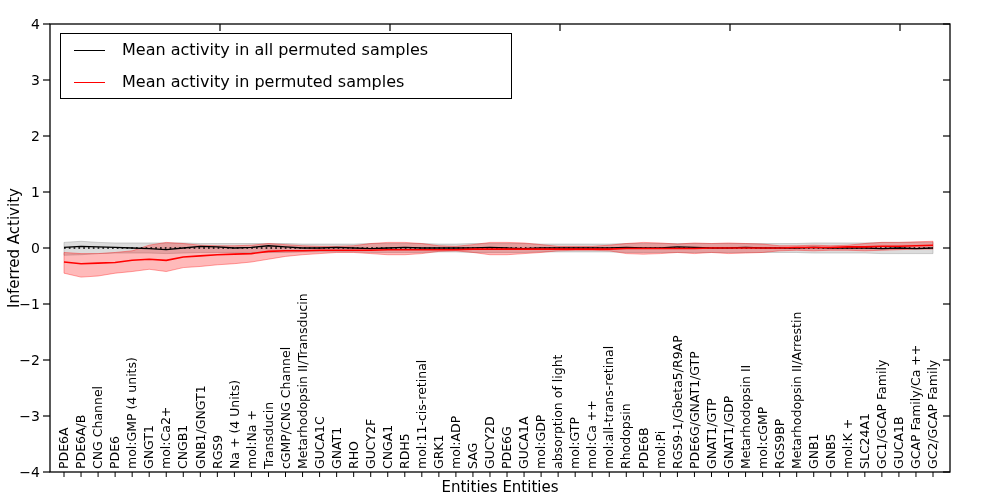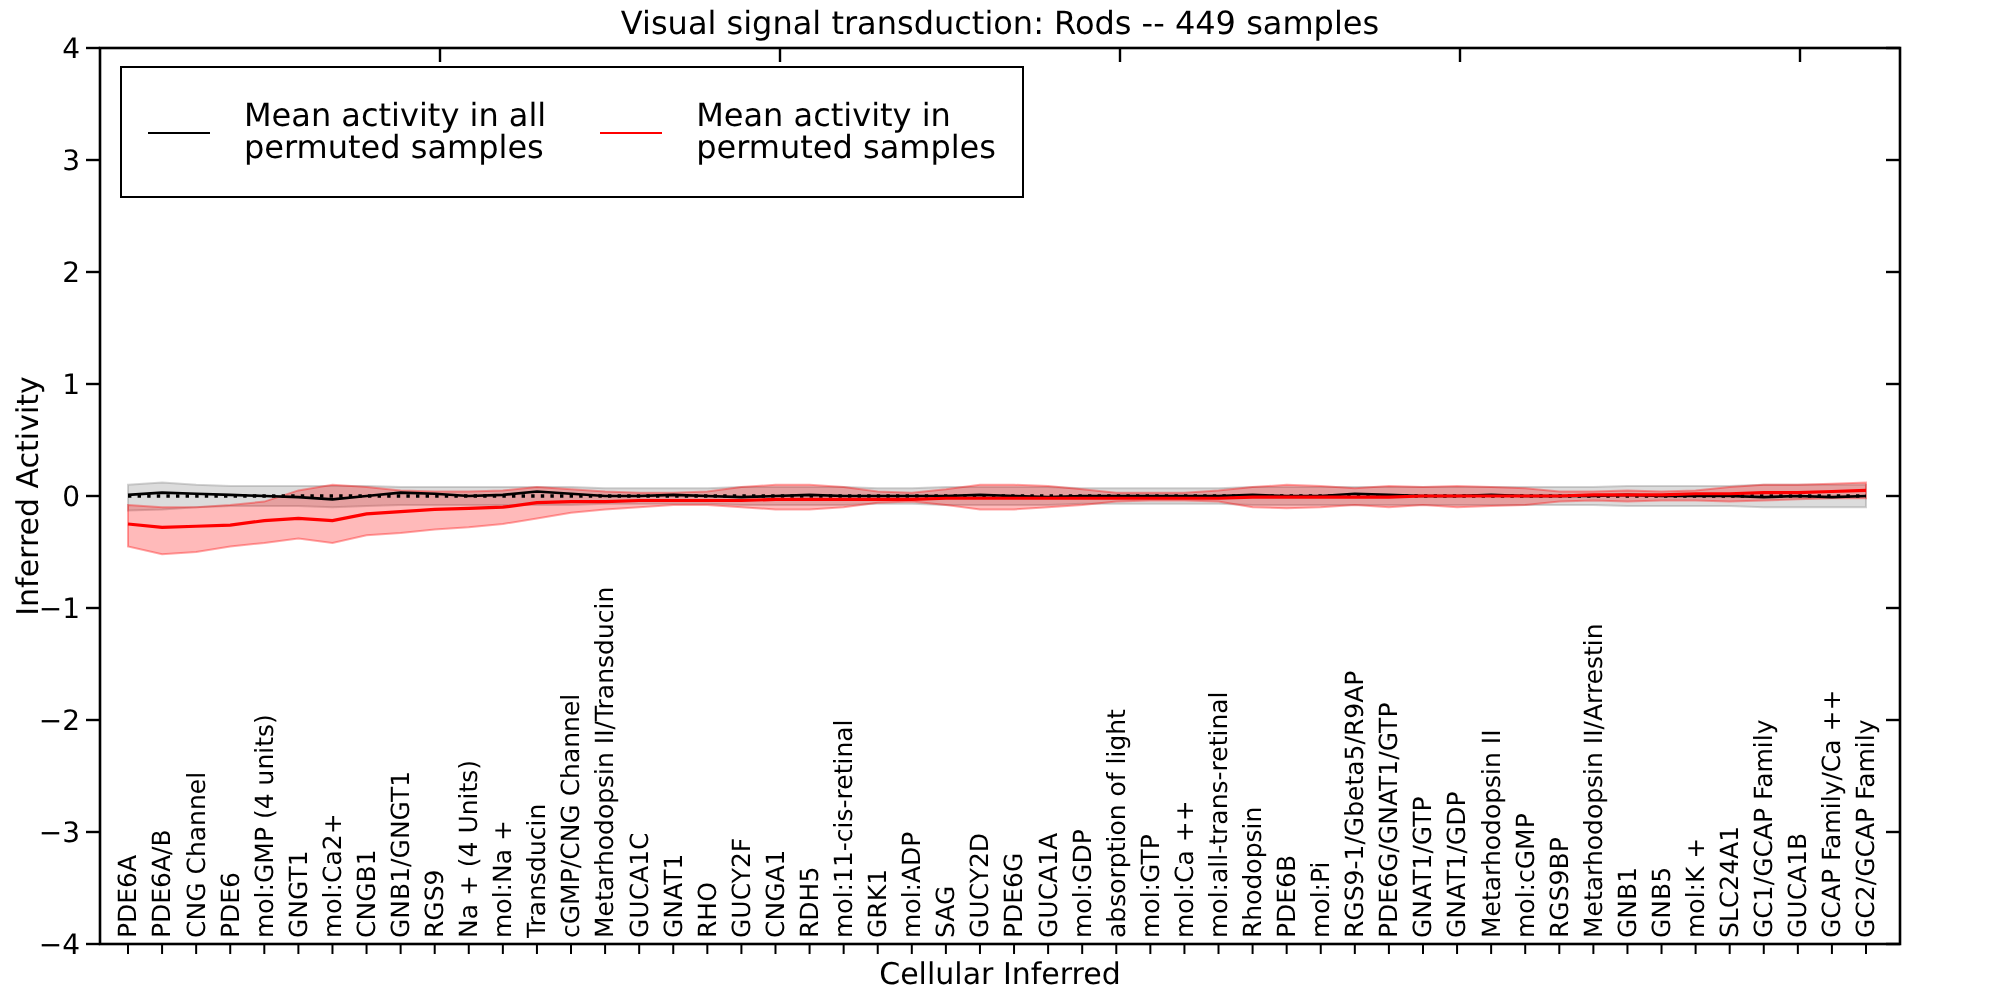--- a/index.html
+++ b/index.html
@@ -5,21 +5,21 @@
   html,body{margin:0;padding:0;background:#ffffff;}
   .fig{position:relative;width:1000px;height:500px;background:#ffffff;
        font-family:"DejaVu Sans","Liberation Sans",sans-serif;color:#000;overflow:hidden;}
   .fig svg{position:absolute;left:0;top:0;}
   .title{position:absolute;left:50px;top:2px;width:900px;text-align:center;
          font-size:16px;color:#000;}
   .xlabel{position:absolute;left:50px;top:478px;width:900px;text-align:center;font-size:15px;}
   .ylabel{position:absolute;left:14px;top:248px;transform:translate(-50%,-50%) rotate(-90deg);
           white-space:nowrap;font-size:15px;}
   .legend{position:absolute;left:60px;top:33px;width:452px;height:66px;background:#fff;
-          border:1.6px solid #000;box-sizing:border-box;display:flex;flex-direction:row;
+          border:1.6px solid #000;box-sizing:border-box;display:flex;flex-direction:column;
           justify-content:space-around;padding-left:13px;}
   .legend-row{display:flex;align-items:center;font-size:16px;line-height:1;}
   .legend-line{width:31px;height:0;border-top:1.8px solid #000;margin-right:17px;flex:none;}
 </style>
 </head>
 <body>
 
 <div class="fig">
   <svg id="plot" width="1000" height="500">
       <path d="M64,242.4 L81.0392156862745,241.28 L98.07843137254902,242.4 L115.11764705882354,242.96 L132.15686274509804,242.96 L149.19607843137254,242.96 L166.23529411764707,242.96 L183.27450980392157,242.96 L200.31372549019608,243.51999999999998 L217.35294117647058,243.51999999999998 L234.3921568627451,243.51999999999998 L251.4313725490196,243.51999999999998 L268.47058823529414,243.51999999999998 L285.5098039215686,243.51999999999998 L302.54901960784315,244.08 L319.5882352941177,244.08 L336.62745098039215,244.08 L353.6666666666667,244.08 L370.70588235294116,243.51999999999998 L387.7450980392157,243.51999999999998 L404.7843137254902,243.51999999999998 L421.8235294117647,243.51999999999998 L438.8627450980392,244.08 L455.9019607843137,244.08 L472.94117647058823,243.51999999999998 L489.98039215686276,243.51999999999998 L507.01960784313724,243.51999999999998 L524.0588235294117,243.51999999999998 L541.0980392156863,244.08 L558.1372549019608,244.08 L575.1764705882354,244.08 L592.2156862745098,244.08 L609.2549019607843,244.08 L626.2941176470588,243.51999999999998 L643.3333333333334,243.51999999999998 L660.3725490196078,243.51999999999998 L677.4117647058823,243.51999999999998 L694.4509803921569,243.51999999999998 L711.4901960784314,243.51999999999998 L728.5294117647059,243.51999999999998 L745.5686274509804,243.51999999999998 L762.6078431372549,243.51999999999998 L779.6470588235294,243.51999999999998 L796.6862745098039,243.51999999999998 L813.7254901960785,242.96 L830.7647058823529,242.96 L847.8039215686274,242.96 L864.843137254902,242.96 L881.8823529411765,242.4 L898.9215686274509,242.4 L915.9607843137255,242.4 L933,242.4 L933,253.59999999999997 L915.9607843137255,253.59999999999997 L898.9215686274509,253.59999999999997 L881.8823529411765,253.59999999999997 L864.843137254902,253.04 L847.8039215686274,253.04 L830.7647058823529,253.04 L813.7254901960785,253.04 L796.6862745098039,252.48000000000002 L779.6470588235294,252.48000000000002 L762.6078431372549,252.48000000000002 L745.5686274509804,252.48000000000002 L728.5294117647059,252.48000000000002 L711.4901960784314,252.48000000000002 L694.4509803921569,252.48000000000002 L677.4117647058823,252.48000000000002 L660.3725490196078,252.48000000000002 L643.3333333333334,252.48000000000002 L626.2941176470588,252.48000000000002 L609.2549019607843,251.92000000000002 L592.2156862745098,251.92000000000002 L575.1764705882354,251.92000000000002 L558.1372549019608,251.92000000000002 L541.0980392156863,251.92000000000002 L524.0588235294117,252.48000000000002 L507.01960784313724,252.48000000000002 L489.98039215686276,252.48000000000002 L472.94117647058823,252.48000000000002 L455.9019607843137,251.92000000000002 L438.8627450980392,251.92000000000002 L421.8235294117647,252.48000000000002 L404.7843137254902,252.48000000000002 L387.7450980392157,252.48000000000002 L370.70588235294116,252.48000000000002 L353.6666666666667,251.92000000000002 L336.62745098039215,251.92000000000002 L319.5882352941177,251.92000000000002 L302.54901960784315,251.92000000000002 L285.5098039215686,252.48000000000002 L268.47058823529414,252.48000000000002 L251.4313725490196,252.48000000000002 L234.3921568627451,252.48000000000002 L217.35294117647058,252.48000000000002 L200.31372549019608,252.48000000000002 L183.27450980392157,253.04 L166.23529411764707,253.59999999999997 L149.19607843137254,253.04 L132.15686274509804,253.04 L115.11764705882354,253.04 L98.07843137254902,253.59999999999997 L81.0392156862745,254.72 L64,255.28 Z" fill="#808080" fill-opacity="0.28" stroke="#808080" stroke-opacity="0.35" stroke-width="1"></path>
@@ -158,26 +158,25 @@
       <text x="869.043137254902" y="469" text-anchor="start" font-size="12.5" fill="#000" transform="rotate(-90 869.043137254902 469)">SLC24A1</text>
       <line x1="881.8823529411765" y1="472" x2="881.8823529411765" y2="477" stroke="#000" stroke-width="1"></line>
       <text x="886.0823529411765" y="469" text-anchor="start" font-size="12.5" fill="#000" transform="rotate(-90 886.0823529411765 469)">GC1/GCAP Family</text>
       <line x1="898.9215686274509" y1="472" x2="898.9215686274509" y2="477" stroke="#000" stroke-width="1"></line>
       <text x="903.121568627451" y="469" text-anchor="start" font-size="12.5" fill="#000" transform="rotate(-90 903.121568627451 469)">GUCA1B</text>
       <line x1="915.9607843137255" y1="472" x2="915.9607843137255" y2="477" stroke="#000" stroke-width="1"></line>
       <text x="920.1607843137256" y="469" text-anchor="start" font-size="12.5" fill="#000" transform="rotate(-90 920.1607843137256 469)">GCAP Family/Ca ++</text>
       <line x1="933" y1="472" x2="933" y2="477" stroke="#000" stroke-width="1"></line>
       <text x="937.2" y="469" text-anchor="start" font-size="12.5" fill="#000" transform="rotate(-90 937.2 469)">GC2/GCAP Family</text>
     </svg>
-  <div class="title">Visual signal transduction: Rods -- 449 samples</div>
   <div class="legend">
     <div class="legend-row">
       <span class="legend-line" style="border-top-color: rgb(0, 0, 0);"></span>
       <span>Mean activity in all permuted samples</span>
     </div>
     <div class="legend-row">
       <span class="legend-line" style="border-top-color: rgb(255, 0, 0);"></span>
       <span>Mean activity in permuted samples</span>
     </div>
   </div>
-  <div class="xlabel">Cellular Inferred</div>
+  <div class="xlabel">Entities Entities</div>
   <div class="ylabel">Inferred Activity</div>
 </div>
 
 </body></html>

